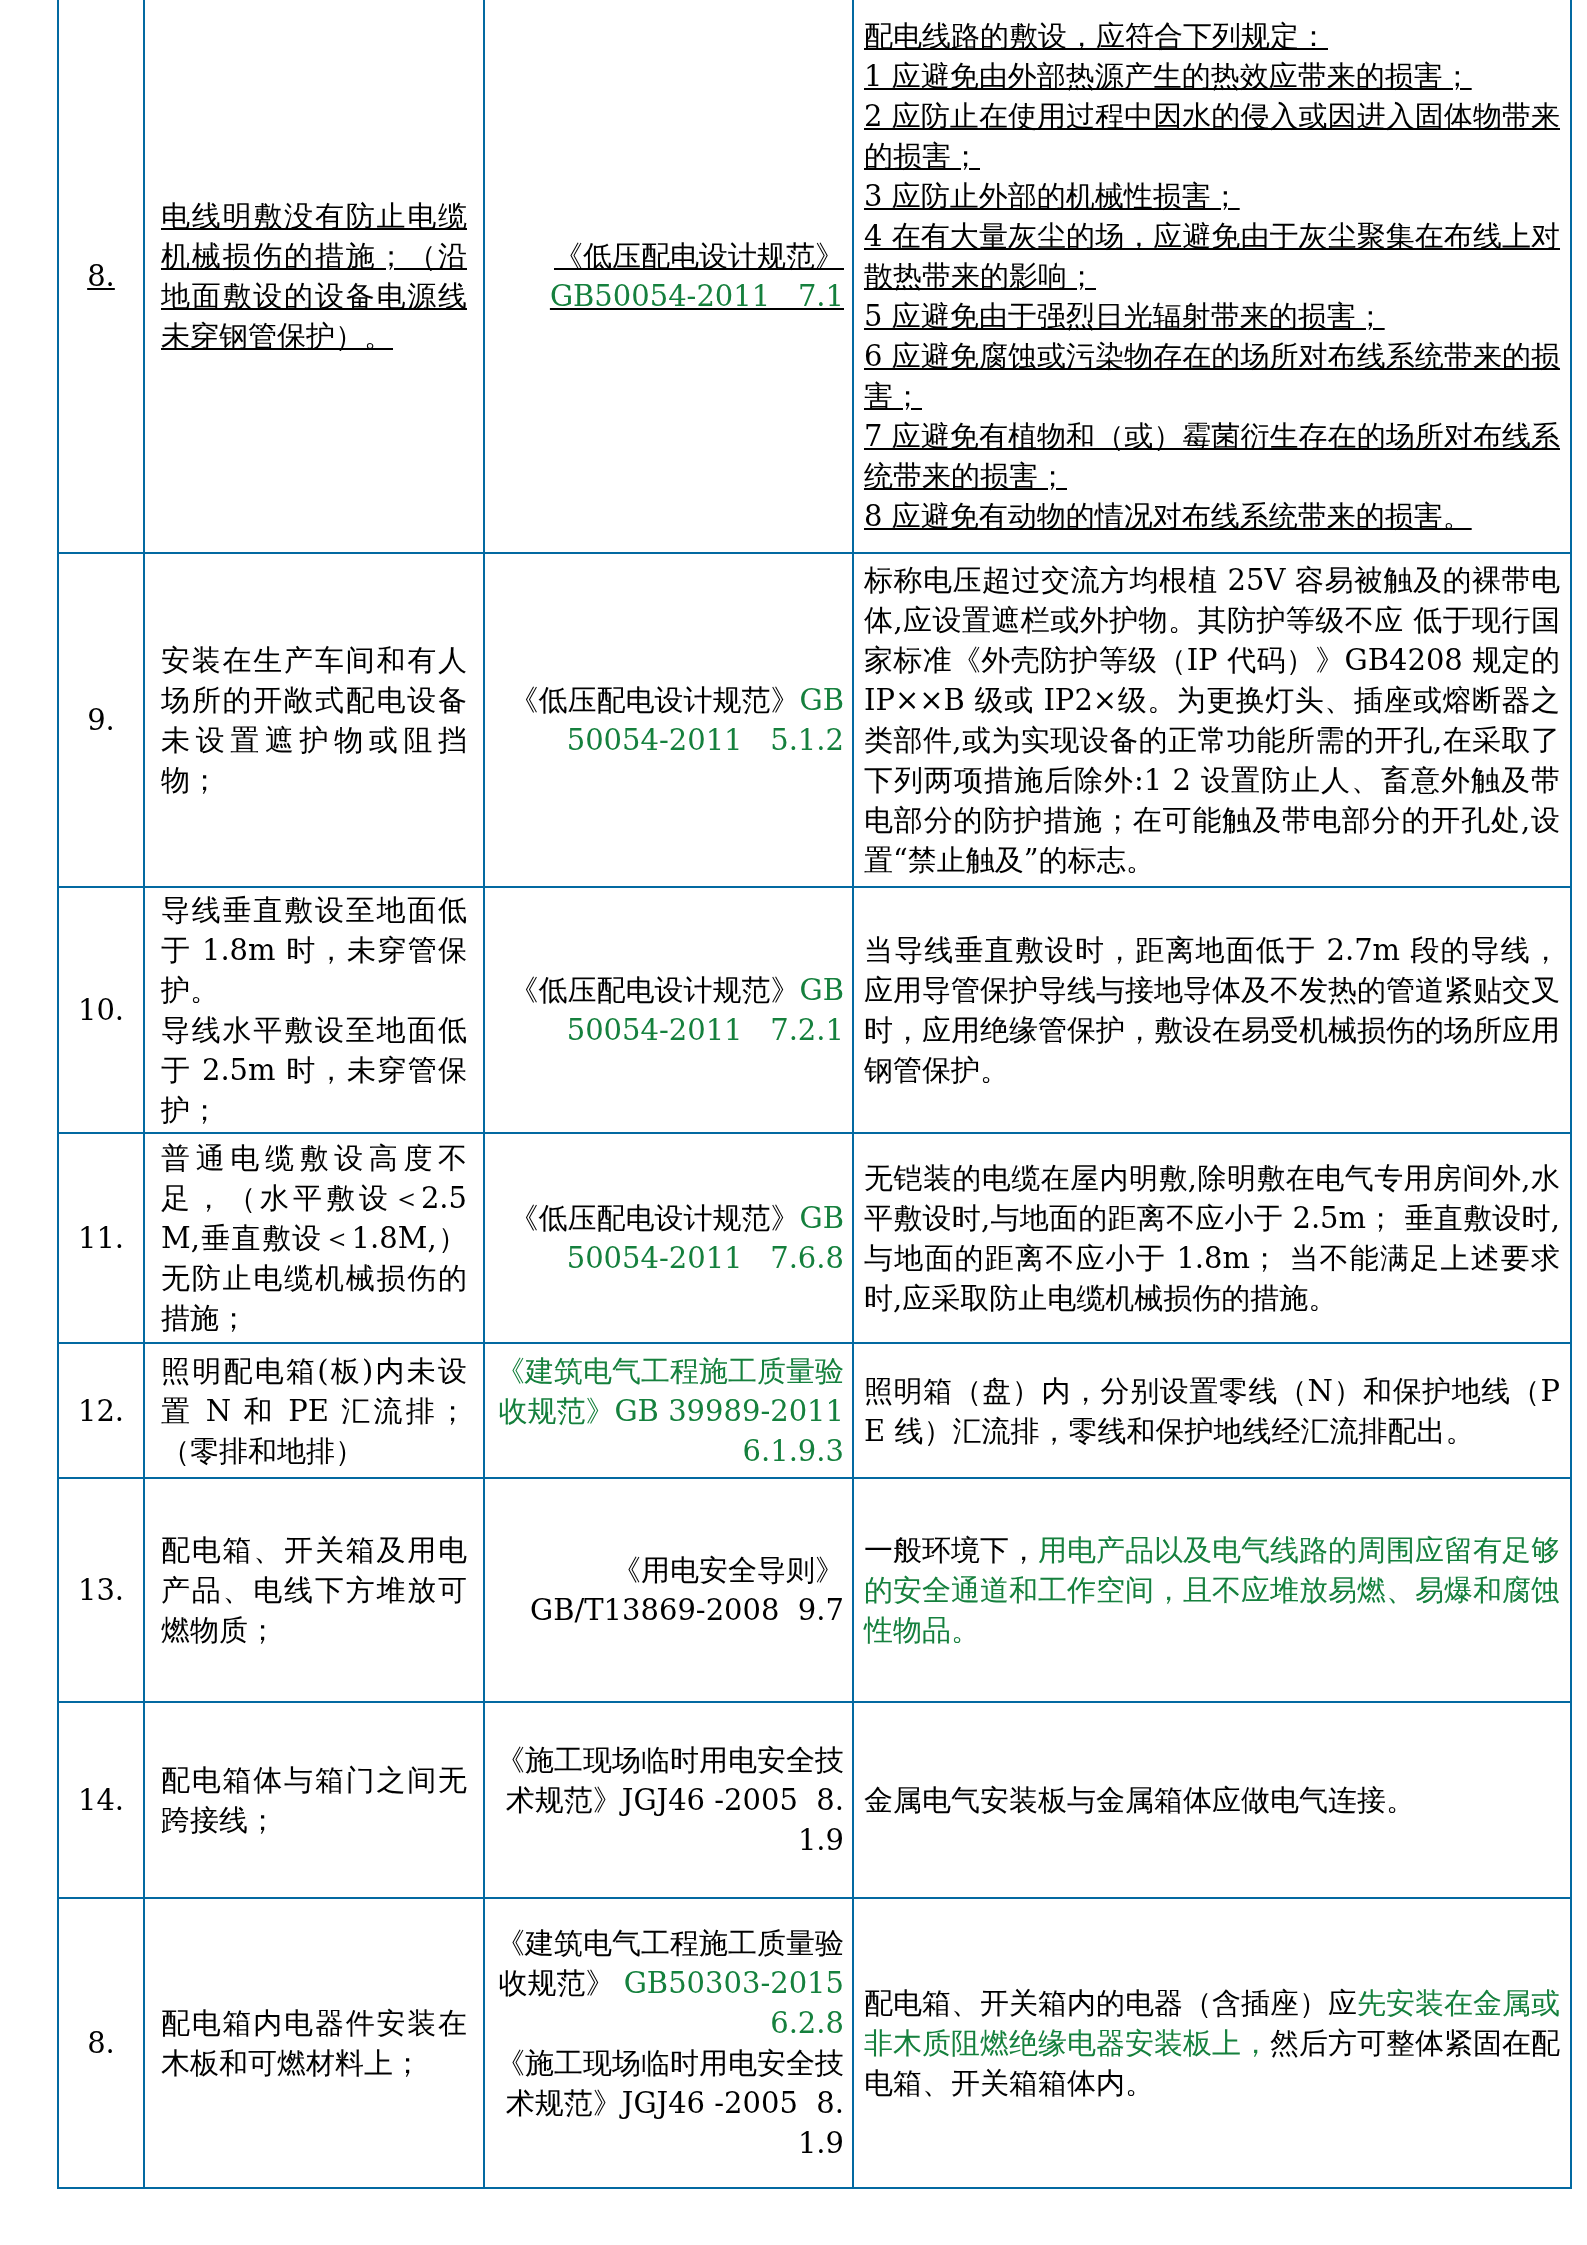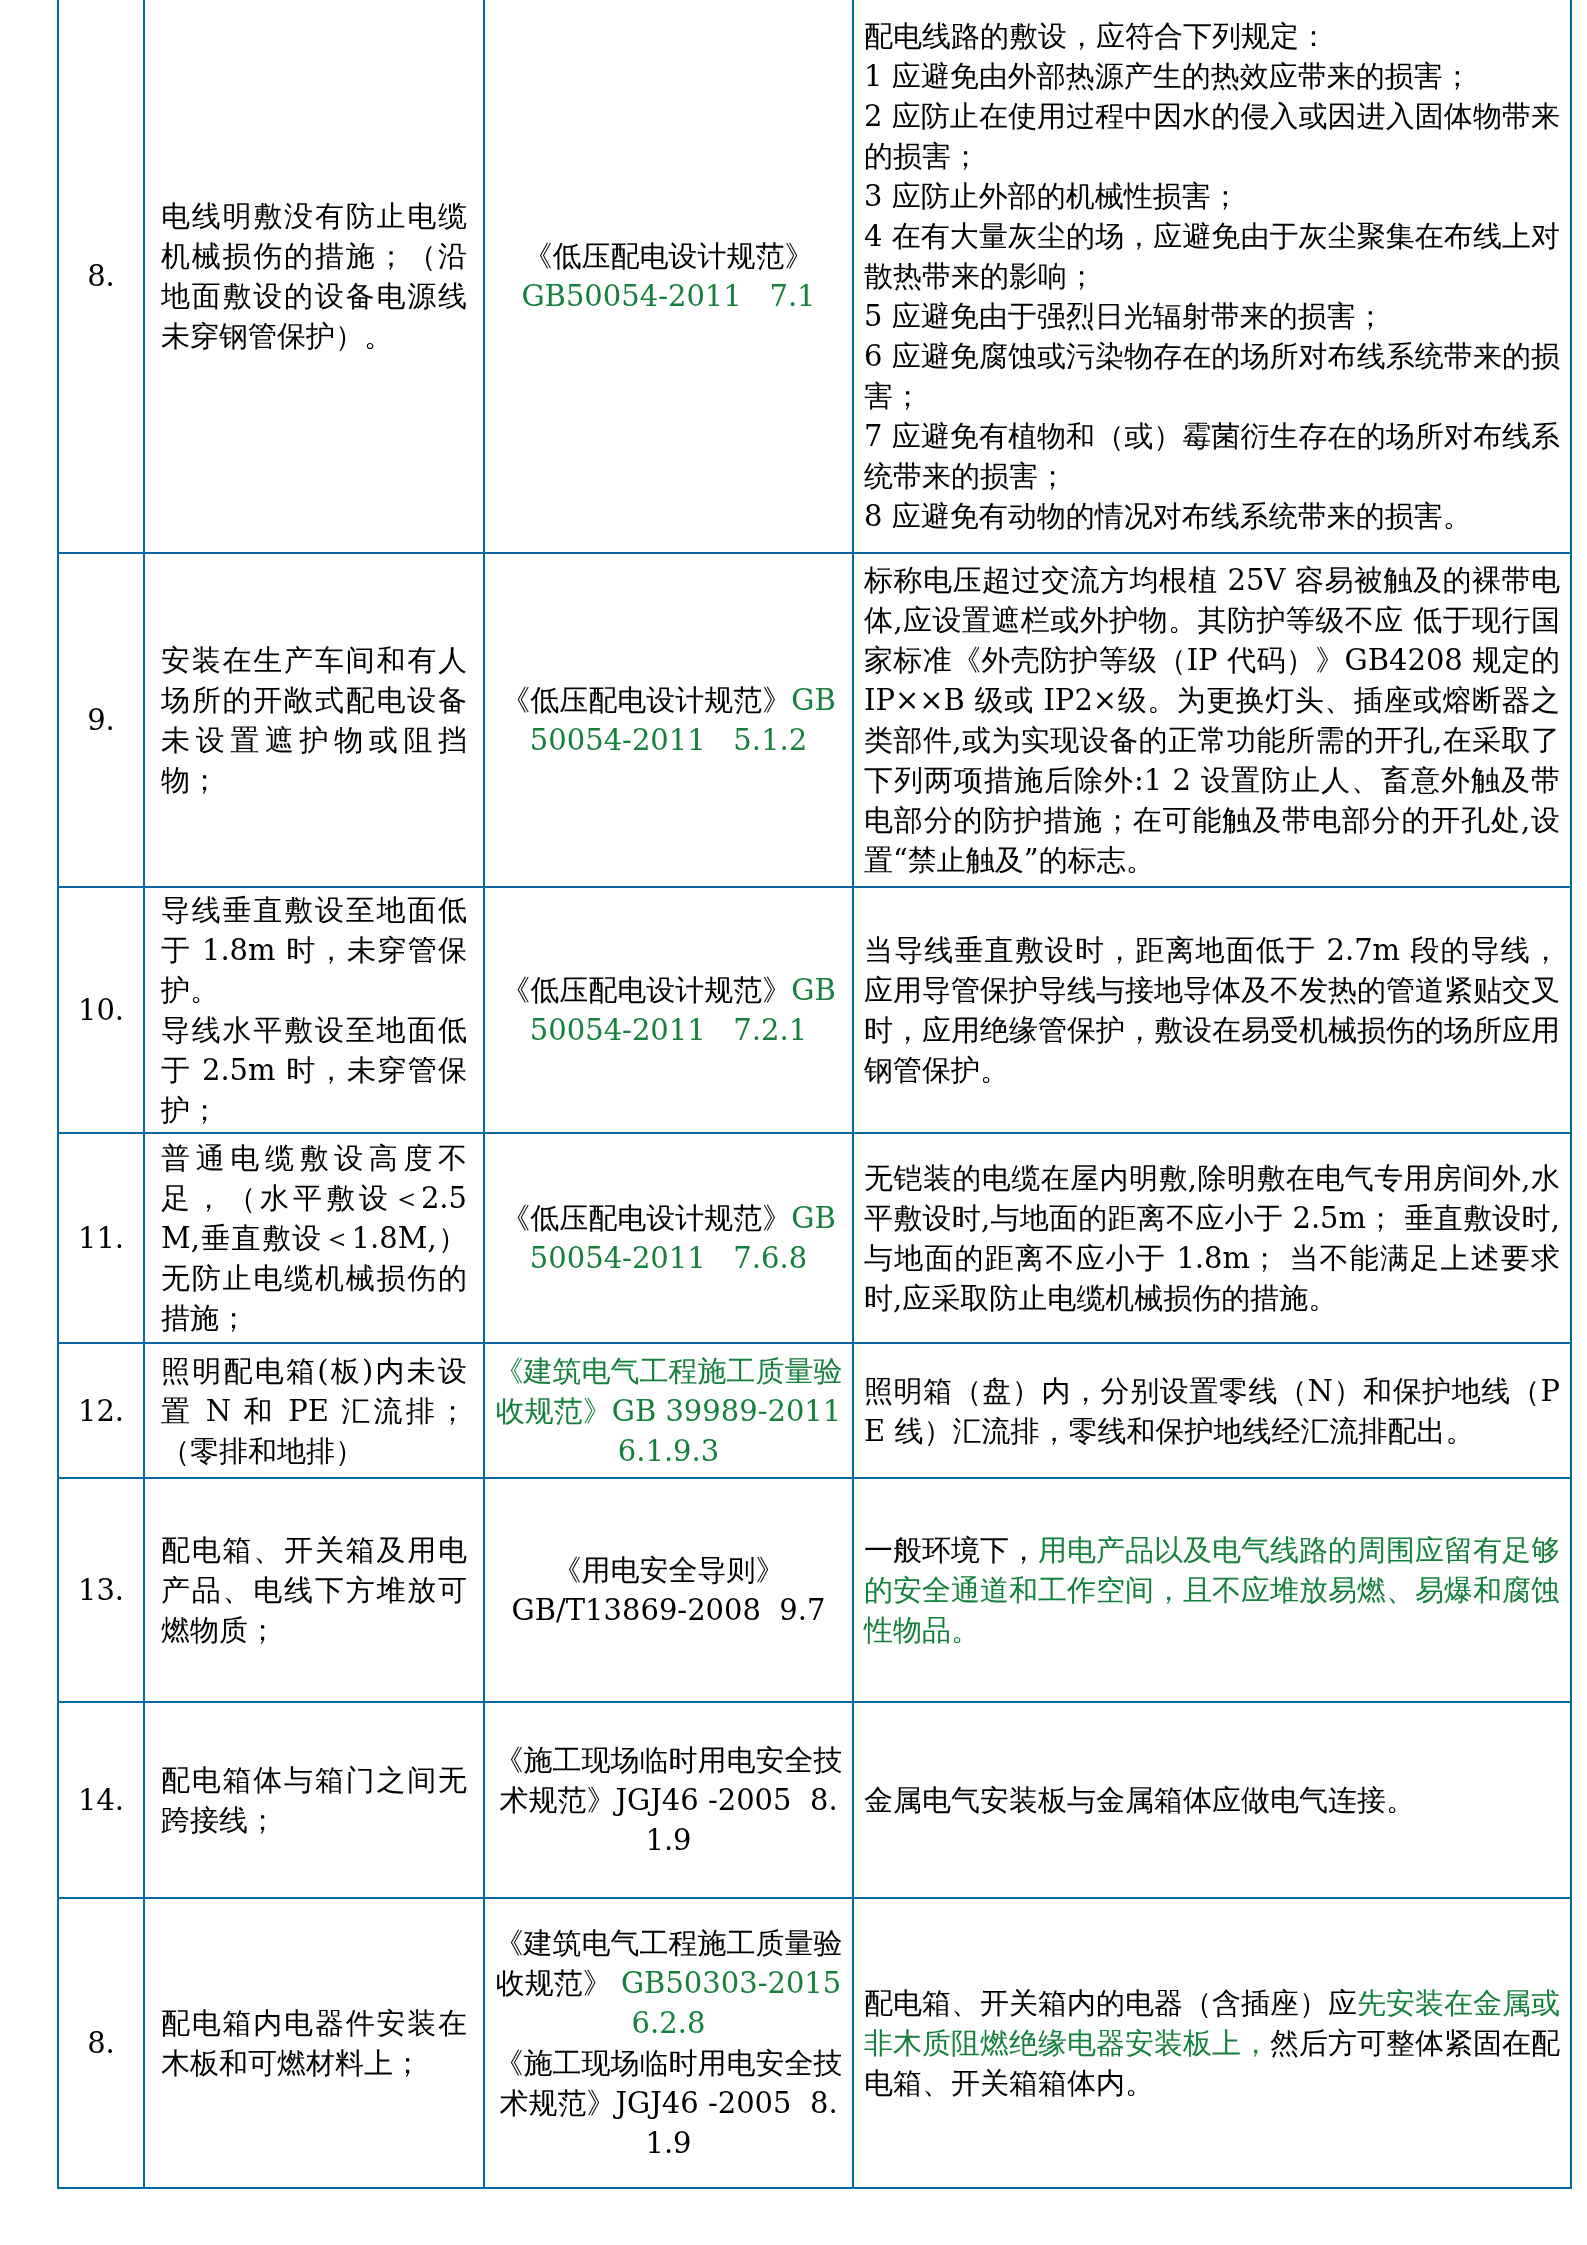--- a/index.html
+++ b/index.html
@@ -22,24 +22,24 @@
   }
   td{
     border:2px solid #0369a1;
     vertical-align:middle;
     font-size:29px;
     line-height:40px;
     white-space:pre-wrap;
     word-break:break-all;
     overflow:hidden;
   }
-  tr.first-row td{border-top:none;}
+  tr.first-row td{border-top:none;text-decoration:underline;}
   td.c0{text-align:center;padding:0 4px;}
   td.c1{text-align:justify;padding:2px 16px;margin-left:40px;}
-  td.c2{text-align:center;padding:2px 8px;}
+  td.c2{text-align:right;padding:2px 8px;}
   td.c3{text-align:justify;padding:2px 10px;}
   span.seg-black{color:#000000;}
   span.seg-red{color:#15803d;}
 </style>
 </head>
 <body>
 
 <div class="page">
   <table class="doc-table">
     <colgroup>

